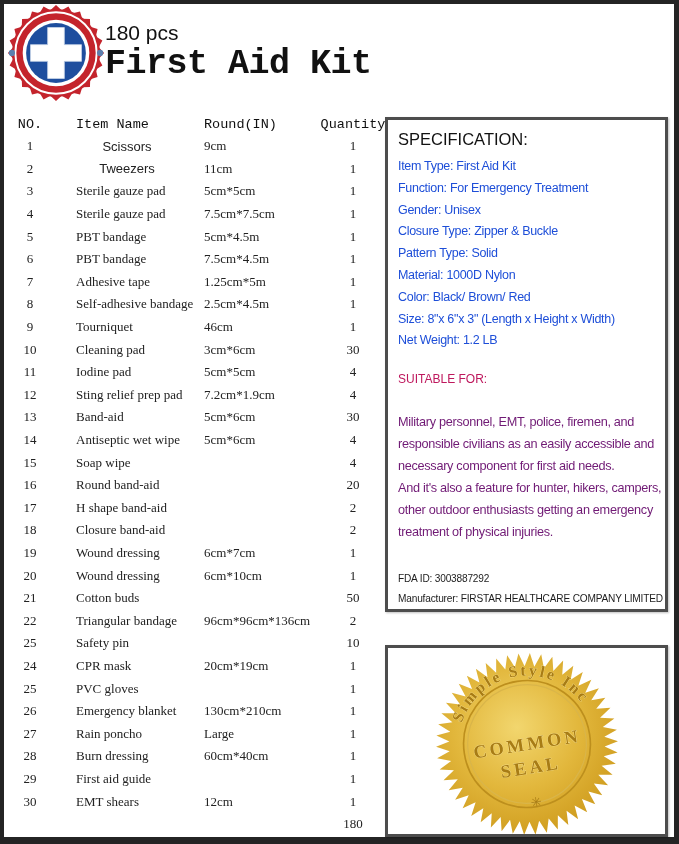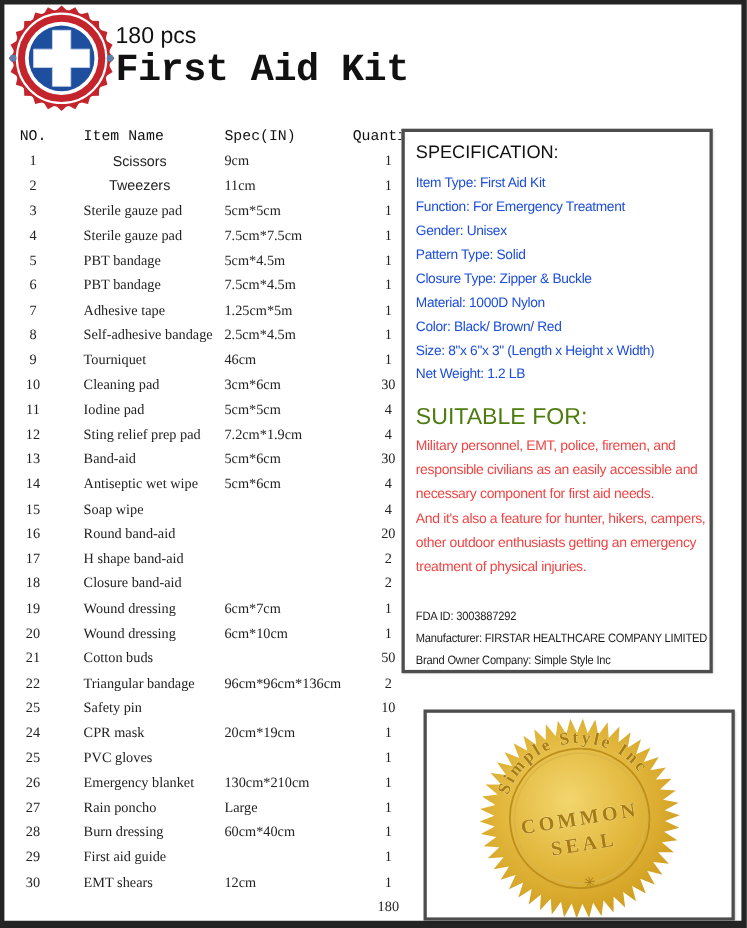--- a/index.html
+++ b/index.html
@@ -16,27 +16,27 @@
   .t-head,.t-row{display:grid;grid-template-columns:40px 128px 140px 70px;align-items:center;}
   .t-head{height:22px;font-size:13.5px;color:#111;}
   .t-row{height:22.6px;font-family:"Liberation Serif",serif;font-size:13px;color:#222;}
   .cell{white-space:nowrap;}
   .cell.no,.cell.qty{text-align:center;}
   .cell.name,.cell.spec{padding-left:26px;}
   .t-head .cell{font-family:Liberation Mono, monospace;}
   #table-body .t-row:nth-child(-n+2) .name{font-family:"Liberation Sans",sans-serif;text-align:center;}
   .t-total{height:22.6px;}
   
-  .spec-box{position:absolute;left:361px;top:113px;width:283px;height:495px;box-sizing:border-box;
+  .spec-box{position:absolute;left:381px;top:113px;width:283px;height:495px;box-sizing:border-box;
     border:3px solid #4d4d4d;background:#fff;padding:7px 4px 0 10px;overflow:hidden;
     box-shadow:1px 1px 2px rgba(0,0,0,0.25);}
   .spec-title{font-size:16.5px;line-height:25px;color:#111;margin-bottom:4px;}
   .spec-line{font-size:12.5px;line-height:21.8px;letter-spacing:-0.3px;white-space:nowrap;color:#1d4ed8;}
-  .spec-title2{font-size:21px;line-height:24px;color:#4d7c0f;margin-top:15px;margin-bottom:3px;}
-  .para-line{font-size:12.7px;line-height:22px;letter-spacing:-0.3px;white-space:nowrap;color:#ef4444;}
+  .spec-title2{font-size:12px;line-height:24px;color:#be185d;margin-top:15px;margin-bottom:20px;}
+  .para-line{font-size:12.7px;line-height:22px;letter-spacing:-0.3px;white-space:nowrap;color:#701a75;}
   .company{margin-top:25px;}
   .company-line{font-size:11px;line-height:20px;letter-spacing:-0.2px;white-space:nowrap;color:#1c1c1c;
     transform:scaleX(0.92);transform-origin:left center;}
   .seal-box{position:absolute;left:381px;top:641px;width:283px;height:192px;box-sizing:border-box;
     border:3px solid #4d4d4d;background:#fff;display:flex;align-items:center;justify-content:center;
     overflow:hidden;box-shadow:1px 1px 2px rgba(0,0,0,0.25);}
   .seal-box svg{margin-top:6px;}
   
   .seal-arc{font-family:"Liberation Serif",serif;font-weight:bold;font-size:15.5px;letter-spacing:2.5px;
     fill:#a87c15;stroke:#f4e096;stroke-width:0.5;paint-order:stroke;}
@@ -64,21 +64,21 @@
 
   <div class="header-text">
     <div class="pieces">180 pcs</div>
     <div class="title">First Aid Kit</div>
   </div>
 
   <div class="items-table">
     <div class="t-head">
       <div class="cell no">NO.</div>
       <div class="cell name">Item Name</div>
-      <div class="cell spec">Spec(IN)</div>
+      <div class="cell spec">Round(IN)</div>
       <div class="cell qty">Quantity</div>
     </div>
     <div id="table-body">
         <div class="t-row">
           <div class="cell no">1</div>
           <div class="cell name">Scissors</div>
           <div class="cell spec">9cm</div>
           <div class="cell qty">1</div>
         </div>
         <div class="t-row">
@@ -263,22 +263,22 @@
       <div class="cell qty">180</div>
     </div>
   </div>
 
   <div class="spec-box">
     <div class="spec-title">SPECIFICATION:</div>
     <div>
         <div class="spec-line">Item Type: First Aid Kit</div>
         <div class="spec-line">Function: For Emergency Treatment</div>
         <div class="spec-line">Gender: Unisex</div>
+        <div class="spec-line">Closure Type: Zipper &amp; Buckle</div>
         <div class="spec-line">Pattern Type: Solid</div>
-        <div class="spec-line">Closure Type: Zipper &amp; Buckle</div>
         <div class="spec-line">Material: 1000D Nylon</div>
         <div class="spec-line">Color: Black/ Brown/ Red</div>
         <div class="spec-line">Size: 8"x 6"x 3" (Length x Height x Width)</div>
         <div class="spec-line">Net Weight: 1.2 LB</div>
       </div>
     <div class="spec-title2">SUITABLE FOR:</div>
     <div>
         <div class="para-line">Military personnel, EMT, police, firemen, and</div>
         <div class="para-line">responsible civilians as an easily accessible and</div>
         <div class="para-line">necessary component for first aid needs.</div>

